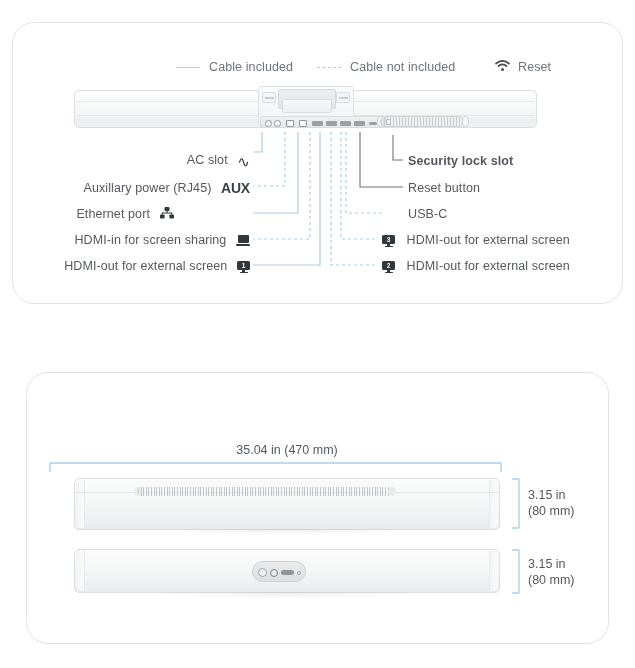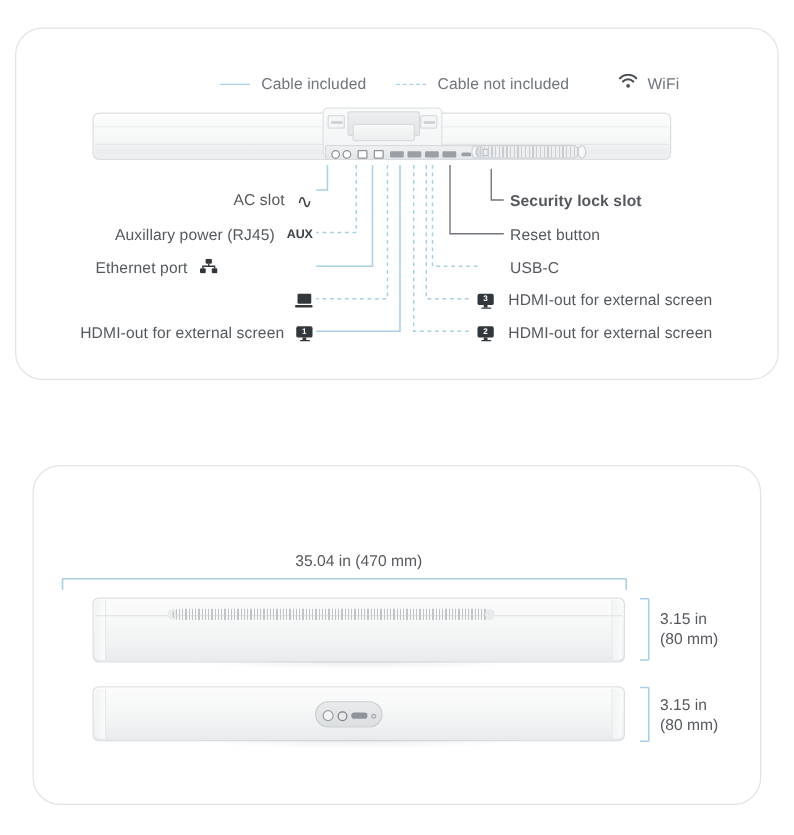--- a/index.html
+++ b/index.html
@@ -99,21 +99,21 @@
   .reset-hole{
     position:absolute;left:312px;top:28.5px;width:5px;height:6px;
     background:#eceeef;border:1px solid #bfc4c8;box-sizing:border-box;
   }
 
   
   .lbl{position:absolute;font-size:12.5px;color:#55595d;white-space:nowrap;letter-spacing:.1px;}
   .lbl-left{text-align:right;}
   .ic{display:inline-block;vertical-align:middle;}
   .ic-ac{font-size:15px;color:#3c4044;line-height:1;position:relative;top:1px;}
-  .ic-aux{font-size:10px;font-weight:bold;color:#3c4044;letter-spacing:-.2px;position:relative;top:-1px;}
+  .ic-aux{font-size:14px;font-weight:bold;color:#3c4044;letter-spacing:-.2px;position:relative;top:-1px;}
   .mon{
     display:inline-block;width:13px;height:12px;position:relative;vertical-align:middle;
   }
   .mon-scr{
     position:absolute;left:0;top:0;width:13px;height:9.5px;background:#32373b;border-radius:1.5px;
     color:#fff;font-size:6.5px;font-weight:bold;line-height:9.5px;text-align:center;
   }
   .mon-st{position:absolute;left:5px;top:9.5px;width:3px;height:1.5px;background:#32373b;}
   .mon-ft{position:absolute;left:2.5px;top:11px;width:8px;height:1.5px;background:#32373b;border-radius:1px;}
   .lap{display:inline-block;width:14px;height:11px;position:relative;vertical-align:middle;}
@@ -175,21 +175,21 @@
     <span class="legend-label">Cable not included</span>
   </div>
   <div class="legend-item" style="left:483px;">
     <span class="wifi-ic">
       <svg width="15" height="12" viewBox="0 0 15 12">
         <path d="M1 3.6 A9 9 0 0 1 14 3.6" stroke="#4a4f54" stroke-width="1.7" fill="none" stroke-linecap="round"></path>
         <path d="M3.4 6.2 A5.6 5.6 0 0 1 11.6 6.2" stroke="#4a4f54" stroke-width="1.7" fill="none" stroke-linecap="round"></path>
         <circle cx="7.5" cy="9.6" r="1.5" fill="#4a4f54"></circle>
       </svg>
     </span>
-    <span class="legend-label">WiFi</span>
+    <span class="legend-label">Reset</span>
   </div>
 </div>
 
 <div id="bar-rear">
   <div class="bar-body">
     <div class="bar-topedge"></div>
     <div class="bar-lowrail"></div>
   </div>
   <div class="mount">
     <div class="mount-inner"></div>
@@ -256,20 +256,21 @@
   <span class="ic" style="margin-left:6px;">
     <svg width="14" height="12" viewBox="0 0 14 12">
       <rect x="4.5" y="0" width="5" height="4" rx="1" fill="#32373b"></rect>
       <rect x="0" y="7.5" width="4.6" height="4" rx="1" fill="#32373b"></rect>
       <rect x="9.4" y="7.5" width="4.6" height="4" rx="1" fill="#32373b"></rect>
       <path d="M7,4 L7,6 M2.3,7.5 L2.3,6 L11.7,6 L11.7,7.5" stroke="#32373b" stroke-width="1.1" fill="none"></path>
     </svg>
   </span>
 </div>
 <div class="lbl lbl-left" style="left:0;top:233px;width:250px;">
+  <span>HDMI-in for screen sharing</span>
   <span class="lap" style="margin-left:6px;">
     <span class="lap-scr"></span>
     <span class="lap-base"></span>
   </span>
 </div>
 <div class="lbl lbl-left" style="left:0;top:259px;width:250px;">
   <span>HDMI-out for external screen</span>
   <span class="mon" style="margin-left:6px;">
     <span class="mon-scr">1</span>
     <span class="mon-st"></span>

